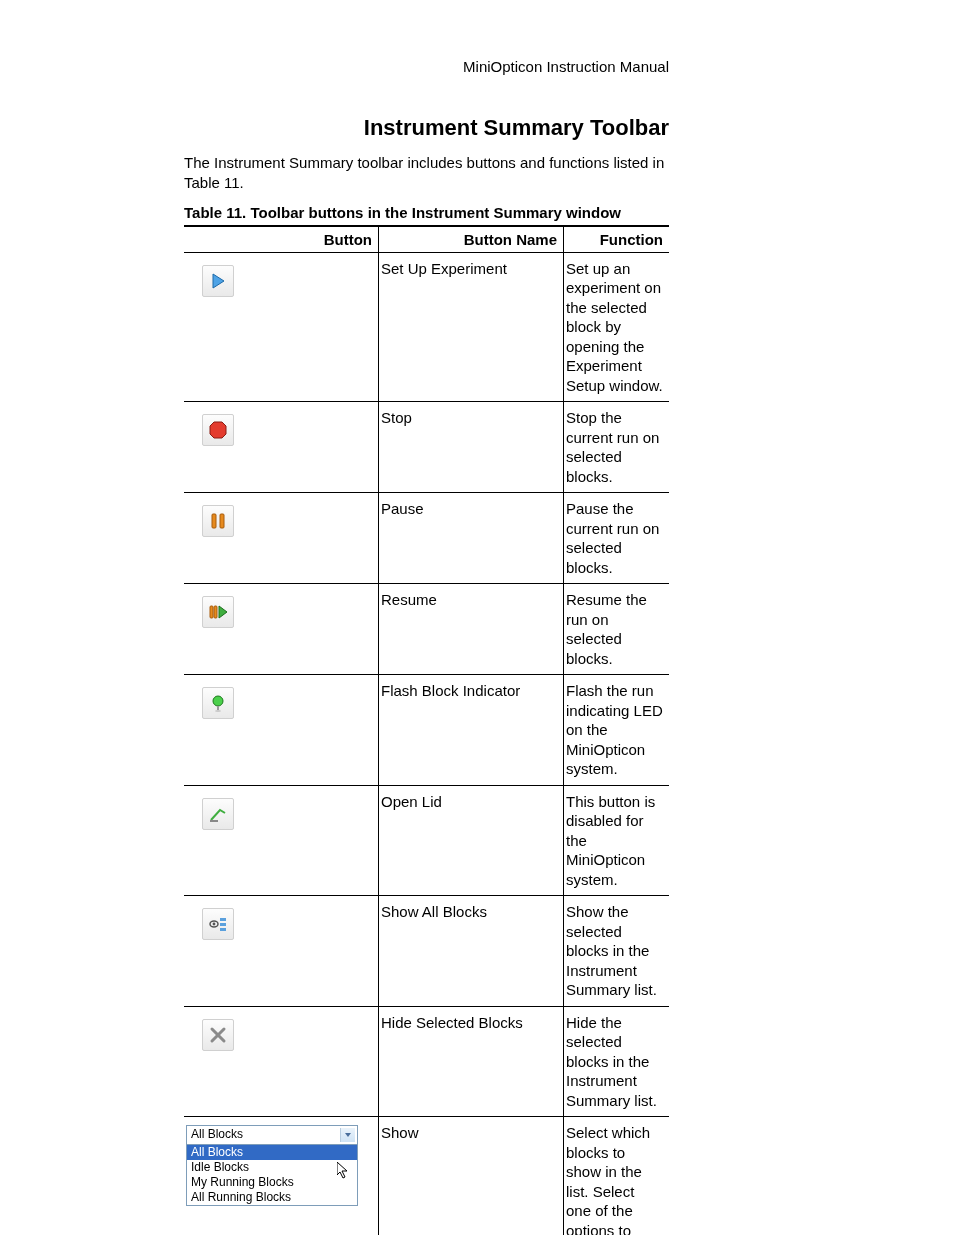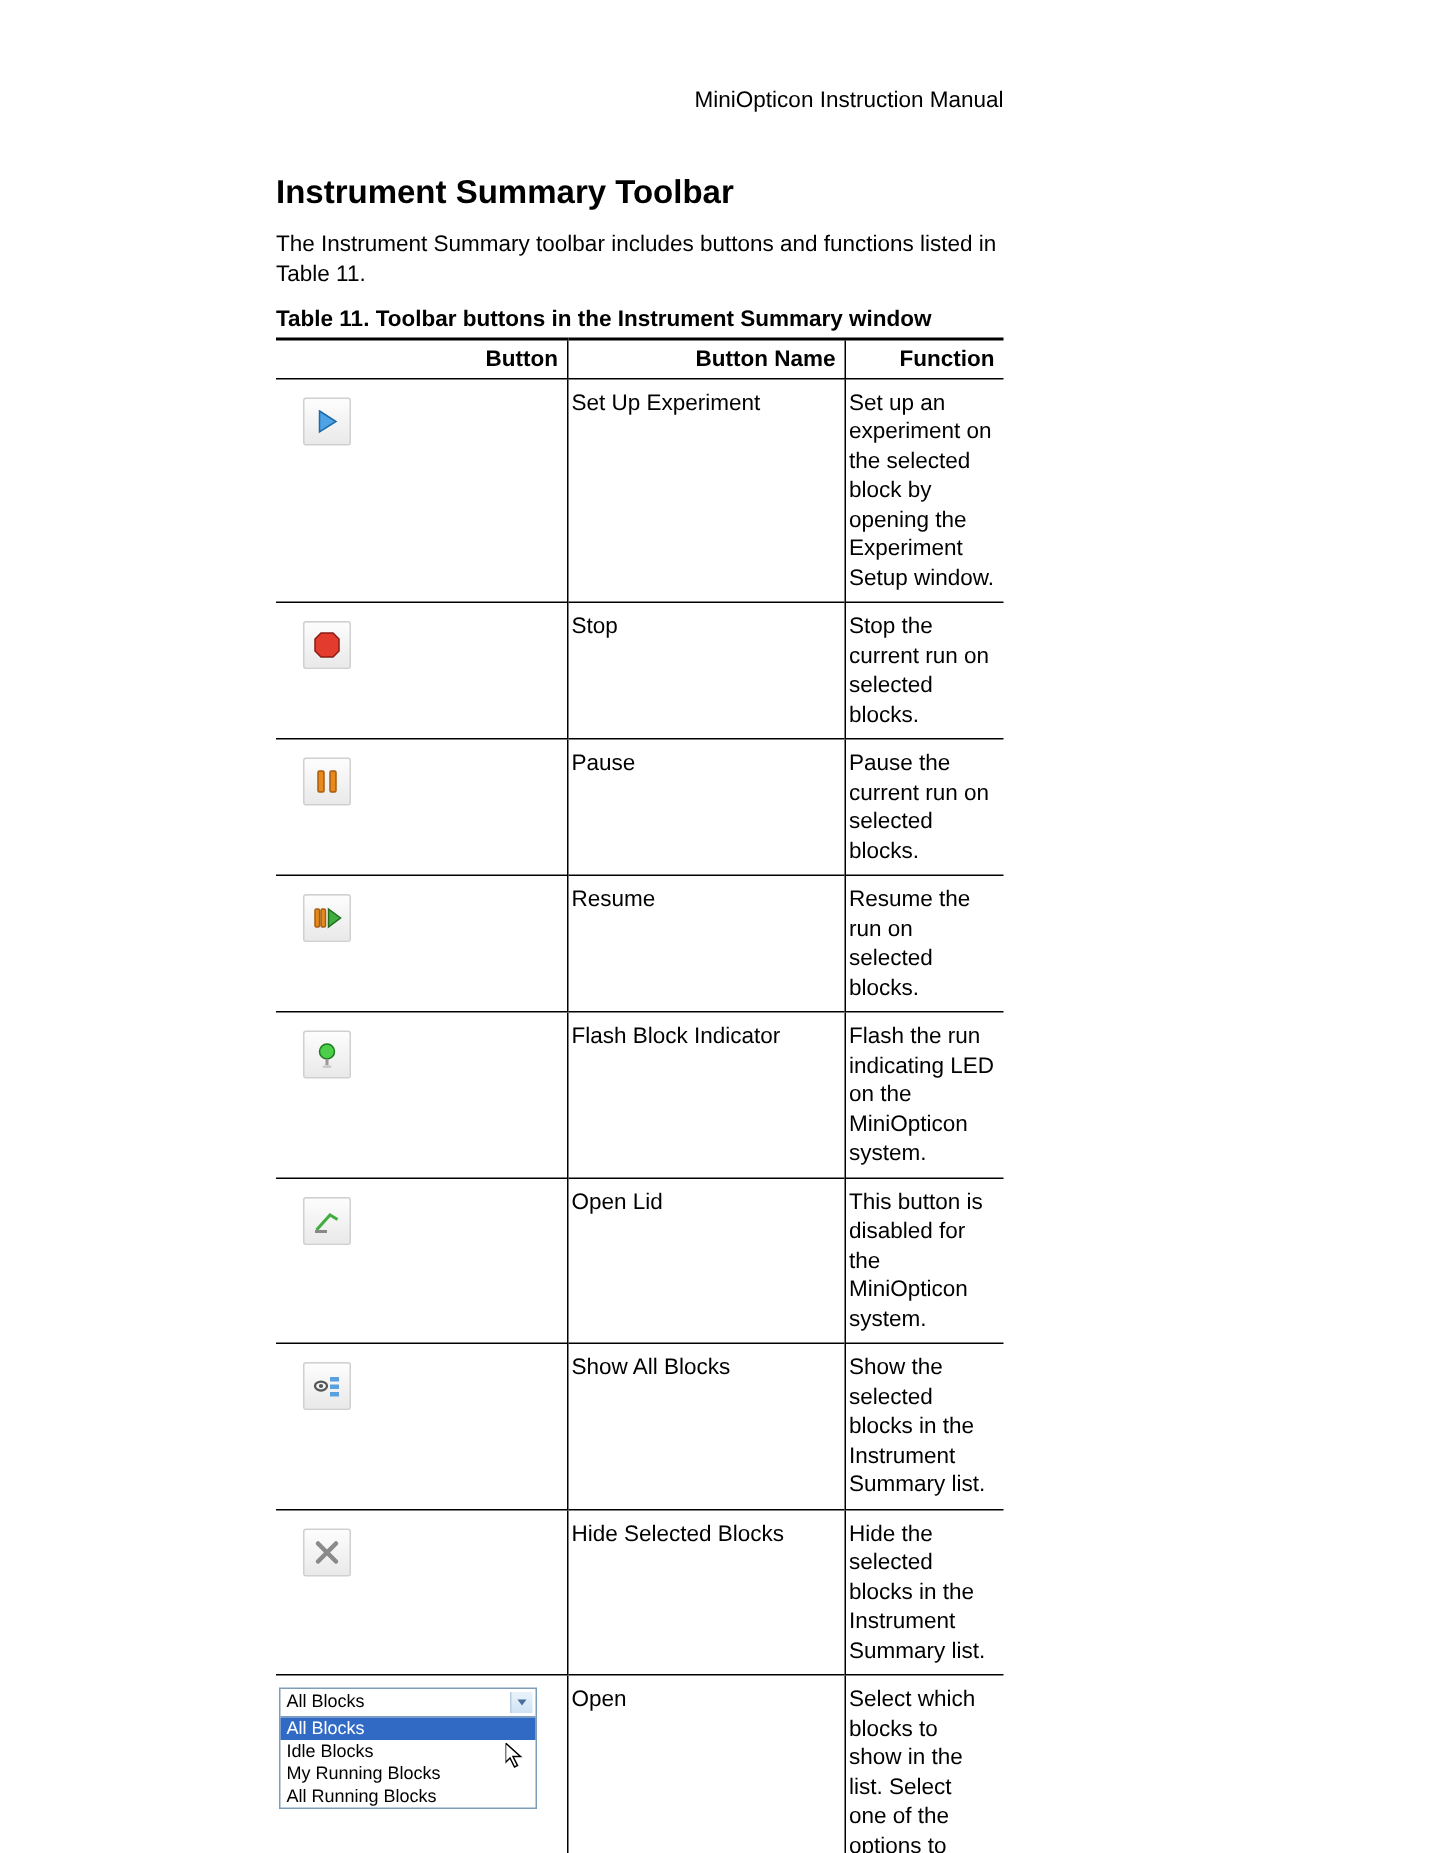--- a/index.html
+++ b/index.html
@@ -20,20 +20,21 @@
   }
   .running-head {
     text-align: right;
     font-size: 15px;
     margin-bottom: 40px;
   }
   h1.section-title {
     font-size: 22px;
     font-weight: bold;
     margin: 0 0 8px 0;
+    text-align: right;
   }
   .intro {
     font-size: 15px;
     margin: 12px 0 10px 0;
     line-height: 1.35;
   }
   .table-caption {
     font-size: 15px;
     font-weight: bold;
     margin: 0 0 4px 0;
@@ -281,21 +282,21 @@
               <div class="dd-item highlight">All Blocks</div>
               <div class="dd-item">Idle Blocks</div>
               <div class="dd-item">My Running Blocks</div>
               <div class="dd-item">All Running Blocks</div>
             </div>
             <svg class="cursor-arrow" width="14" height="18" viewBox="0 0 14 18">
               <polygon points="0,0 0,13 3,10 6,16 8,15 5,9 10,9" fill="#fff" stroke="#000" stroke-width="1"></polygon>
             </svg>
           </div>
         </td>
-        <td class="col-name"><span>Open</span></td>
+        <td class="col-name"><span>Show</span></td>
         <td class="col-function"><span>Select which blocks to show in the list. Select one of the options to show all detected blocks, all idle blocks, all the blocks that are running with the current user, or all running blocks.</span></td>
       </tr>
 
     </tbody>
   </table>
 
   <div class="page-number">29</div>
 </div>
 
 </body></html>

